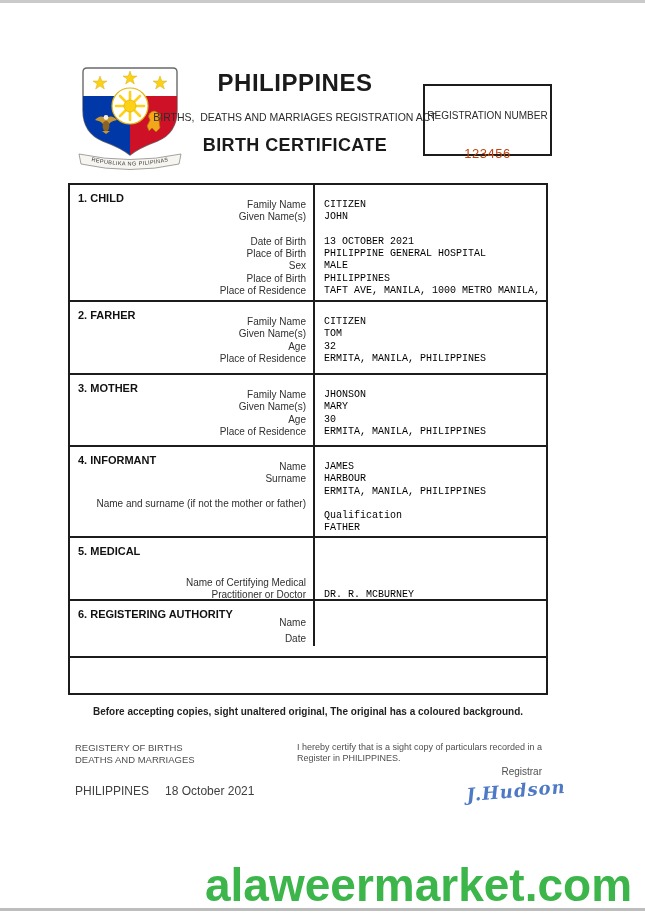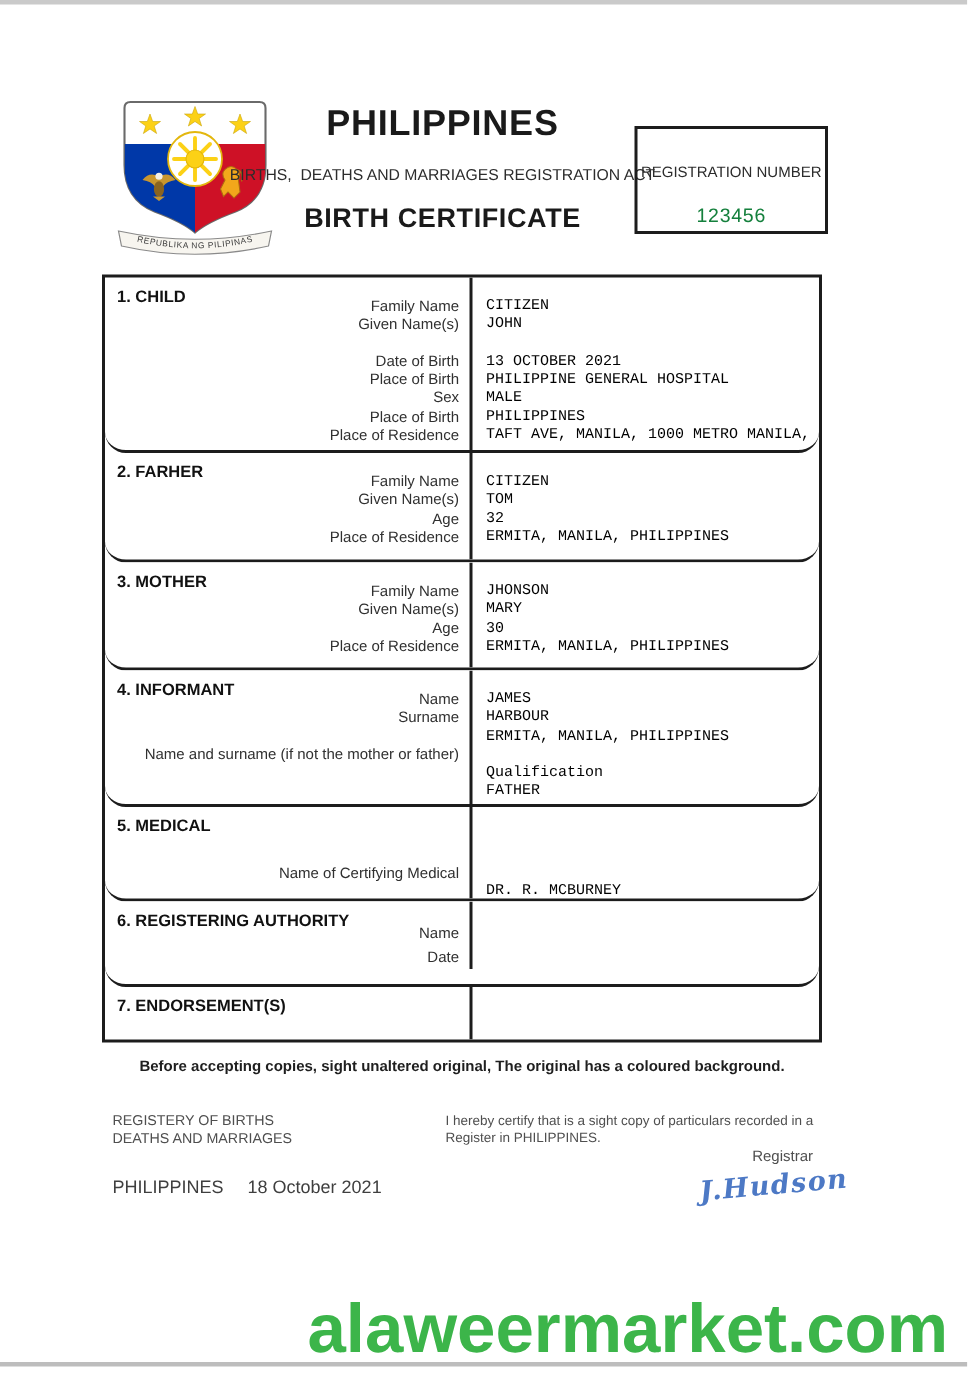--- a/index.html
+++ b/index.html
@@ -15,28 +15,28 @@
   .emblem{position:absolute;left:75px;top:62px;width:110px;height:110px;}
   .header-center{position:absolute;left:145px;top:70px;width:300px;text-align:center;}
   .country-title{font-size:24px;font-weight:bold;letter-spacing:.5px;color:#1a1a1a;line-height:26px;}
   .act-subtitle{margin-top:15px;font-size:10.5px;color:#2c2c2c;white-space:pre;}
   .doc-title{margin-top:12px;font-size:18px;font-weight:bold;letter-spacing:.4px;color:#1a1a1a;}
   .reg-box{
     position:absolute;left:423px;top:84px;width:129px;height:72px;box-sizing:border-box;
     border:2px solid #1c1c1c;text-align:center;
   }
   .reg-label{margin-top:24px;font-size:10px;color:#2c2c2c;}
-  .reg-number{margin-top:15px;font-size:13px;color:#15803d;letter-spacing:.5px;}
+  .reg-number{margin-top:25px;font-size:13px;color:#c2410c;letter-spacing:.5px;}
 
   
   .cert-table{
     position:absolute;left:68px;top:183px;width:480px;box-sizing:border-box;
     border:2px solid #1c1c1c;background:#fff;
   }
-  .section{display:flex;border-bottom:2px solid #1c1c1c;box-sizing:border-box;overflow:hidden;border-radius:14px;}
+  .section{display:flex;border-bottom:2px solid #1c1c1c;box-sizing:border-box;overflow:hidden;}
   .section:last-child{border-bottom:none;}
   .section:nth-of-type(1){height:117px;}
   .section:nth-of-type(2){height:73px;}
   .section:nth-of-type(3){height:72px;}
   .section:nth-of-type(4){height:91px;}
   .section:nth-of-type(5){height:63px;}
   .section:nth-of-type(6){height:57px;flex-direction:column;}
   .section:nth-of-type(7){height:35px;}
   .cell-left{
     width:245px;box-sizing:border-box;border-right:2px solid #1c1c1c;
@@ -219,20 +219,21 @@
           <div class="line value">FATHER</div>
         </div>
       </div>
       <div class="section">
         <div class="cell-left">
           <div class="sec-title">5. MEDICAL</div>
           <div class="labels">
             <div class="line label">&nbsp;</div>
             <div class="line label">&nbsp;</div>
             <div class="line label">Name of Certifying Medical</div>
+            <div class="line label">Practitioner or Doctor</div>
           </div>
         </div>
         <div class="cell-right">
           <div class="line value">&nbsp;</div>
           <div class="line value">&nbsp;</div>
           <div class="line value">&nbsp;</div>
           <div class="line value">DR. R. MCBURNEY</div>
         </div>
       </div>
       <div class="section">
@@ -242,24 +243,20 @@
             <div class="line label">Name</div>
             <div class="line label">Date</div>
           </div>
         </div>
         <div class="cell-right">
           <div class="line value">A. HASENKAMP</div>
           <div class="line value">18 OCTOBER 2021</div>
         </div>
       </div>
       <div class="section">
-        <div class="cell-left">
-          <div class="sec-title">7. ENDORSEMENT(S)</div>
-          <div class="labels"></div>
-        </div>
         <div class="cell-right"></div>
       </div>
     </div>
 
   <div class="note">Before accepting copies, sight unaltered original, The original has a coloured background.</div>
 
   <div class="registry-block">
     <div>REGISTERY OF BIRTHS</div>
     <div>DEATHS AND MARRIAGES</div>
   </div>

